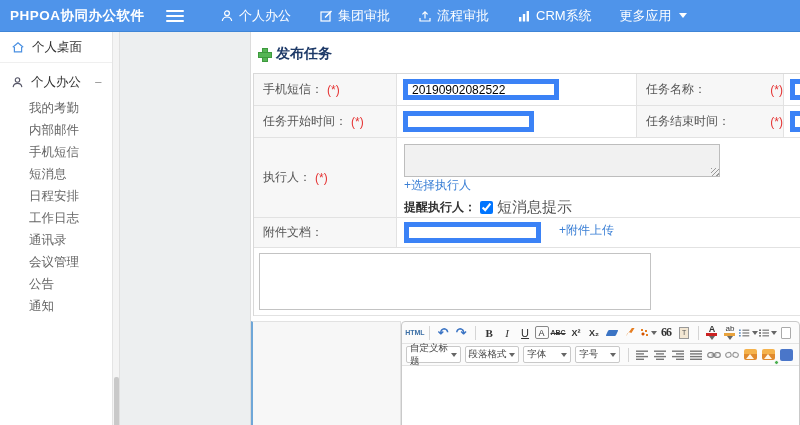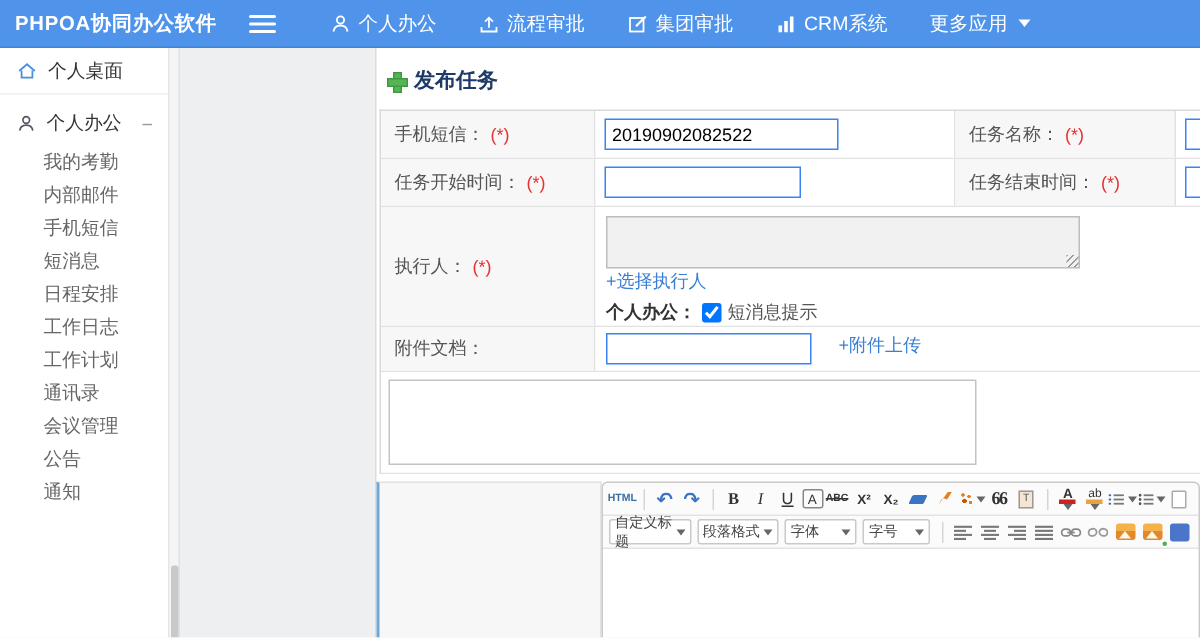--- a/index.html
+++ b/index.html
@@ -34,27 +34,27 @@
   .plus-icon { position:relative; width:12px; height:12px; }
   .plus-icon:before, .plus-icon:after { content:""; position:absolute; background:#55b555; border:1px solid #3e9a3e; }
   .plus-icon:before { left:4px; top:0; width:4px; height:12px; }
   .plus-icon:after { left:0; top:4px; width:12px; height:4px; }
 
   
   .ftable { margin:10px 0 0 2px; width:620px; border:1px solid #d9d9d9; border-bottom:none; font-size:12px; color:#555; }
   .frow { display:flex; border-bottom:1px solid #e2e2e2; }
   .cell { border-right:1px solid #e2e2e2; display:flex; align-items:center; }
   .lbl { width:143px; background:#f7f7f7; padding-left:9px; flex-shrink:0; }
-  .lbl2 { width:147px; background:#f7f7f7; padding-left:9px; flex-shrink:0; }
+  .lbl2 { width:147px; background:#f7f7f7; padding-left:9px; flex-shrink:0;justify-content:space-between; }
   .inp { width:240px; background:#fff; padding-left:6px; flex-shrink:0; }
   .edge { flex:1; background:#fff; padding-left:6px; border-right:none; }
   .wide { flex:1; background:#fff; border-right:none; }
   .r32 { height:32px; } .r30 { height:30px; } .r80 { height:80px; } .r68 { height:68px; }
   .req { color:#e53333; margin-left:4px; }
-  .ti { height:21px; border:1px solid #3b82f6; font-size:12px; padding:0 4px; font-family:"Liberation Sans",sans-serif; }
+  .ti { height:21px; border:5px solid #3b82f6; font-size:12px; padding:0 4px; font-family:"Liberation Sans",sans-serif; }
   .exec-block { padding:6px 0 0 7px; display:flex; flex-direction:column; align-items:flex-start; height:100%; }
   .exec-ta { width:316px; height:43px; background:#f1f1f1; border:1px solid #bdbdbd; resize:none; position:relative; }
   .resize-grip { position:relative; width:316px; height:0; }
   .resize-grip i { position:absolute; right:1px; top:-9px; width:8px; height:8px;
     background:repeating-linear-gradient(135deg,#999 0 1px,transparent 1px 3px); }
   .blue-link { color:#3a7fd5; font-size:12px; text-decoration:none; cursor:pointer; margin-top:0; }
   .remind-line { display:flex; align-items:center; gap:4px; margin-top:4px; }
   .remind-lb { font-weight:bold; color:#333; }
   .remind-op { color:#555; }
   .attach-line { display:flex; align-items:flex-start; gap:18px; padding-left:7px; }
@@ -119,31 +119,31 @@
     <nav class="topnav">
       <div class="nav-item">
         <svg width="14" height="14" viewBox="0 0 14 14">
             <circle cx="7" cy="4.3" r="2.4" fill="none" stroke="#fff" stroke-width="1.2"></circle>
             <path d="M2.3 12c.4-2.6 2.2-4 4.7-4s4.3 1.4 4.7 4" fill="none" stroke="#fff" stroke-width="1.2"></path>
           </svg>
         <span>个人办公</span>
       </div>
       <div class="nav-item">
         <svg width="14" height="14" viewBox="0 0 14 14">
+            <rect x="2" y="3" width="9" height="9" fill="none" stroke="#fff" stroke-width="1.2"></rect>
+            <path d="M6 8.5L12.5 2" stroke="#fff" stroke-width="1.5"></path>
+          </svg>
+        <span>集团审批</span>
+      </div>
+      <div class="nav-item">
+        <svg width="14" height="14" viewBox="0 0 14 14">
             <path d="M7 9.5V3M4.4 5.4L7 2.8l2.6 2.6" fill="none" stroke="#fff" stroke-width="1.2"></path>
             <path d="M2 9v3h10V9" fill="none" stroke="#fff" stroke-width="1.2"></path>
           </svg>
         <span>流程审批</span>
-      </div>
-      <div class="nav-item">
-        <svg width="14" height="14" viewBox="0 0 14 14">
-            <rect x="2" y="3" width="9" height="9" fill="none" stroke="#fff" stroke-width="1.2"></rect>
-            <path d="M6 8.5L12.5 2" stroke="#fff" stroke-width="1.5"></path>
-          </svg>
-        <span>集团审批</span>
       </div>
       <div class="nav-item">
         <svg width="14" height="14" viewBox="0 0 14 14">
             <rect x="2" y="8" width="2.4" height="4.5" fill="#fff"></rect>
             <rect x="5.8" y="5" width="2.4" height="7.5" fill="#fff"></rect>
             <rect x="9.6" y="2" width="2.4" height="10.5" fill="#fff"></rect>
           </svg>
         <span>CRM系统</span>
       </div>
       <div class="nav-item">
@@ -168,21 +168,20 @@
         </svg>
       <span>个人办公</span>
       <span class="side-toggle">−</span>
     </div>
     <div class="side-item">我的考勤</div>
     <div class="side-item">内部邮件</div>
     <div class="side-item">手机短信</div>
     <div class="side-item">短消息</div>
     <div class="side-item">日程安排</div>
     <div class="side-item">工作日志</div>
-    <div class="side-item">工作计划</div>
     <div class="side-item">通讯录</div>
     <div class="side-item">会议管理</div>
     <div class="side-item">公告</div>
     <div class="side-item">通知</div>
   </aside>
   <div class="side-scroll">
       <div class="thumb"></div>
     </div>
 
   <main class="main">
@@ -234,23 +233,23 @@
             <span class="req">(*)</span>
           </div>
           <div class="cell wide" style="align-items:flex-start">
             <div class="exec-block">
               <textarea class="exec-ta" style=""></textarea>
               <div class="resize-grip">
                   <i></i>
                 </div>
               <a class="blue-link">+选择执行人</a>
               <div class="remind-line">
-                <span class="remind-lb" style="font-size:12px">个人办公：</span>
+                <span class="remind-lb" style="font-size:12px">提醒执行人：</span>
                 <input type="checkbox" checked="checked" style="">
-                <span class="remind-op" style="font-size:12px">短消息提示</span>
+                <span class="remind-op" style="font-size:15px">短消息提示</span>
               </div>
             </div>
           </div>
         </div>
 
         <div class="frow r30">
           <div class="cell lbl">
             <span>附件文档：</span>
           </div>
           <div class="cell wide">

